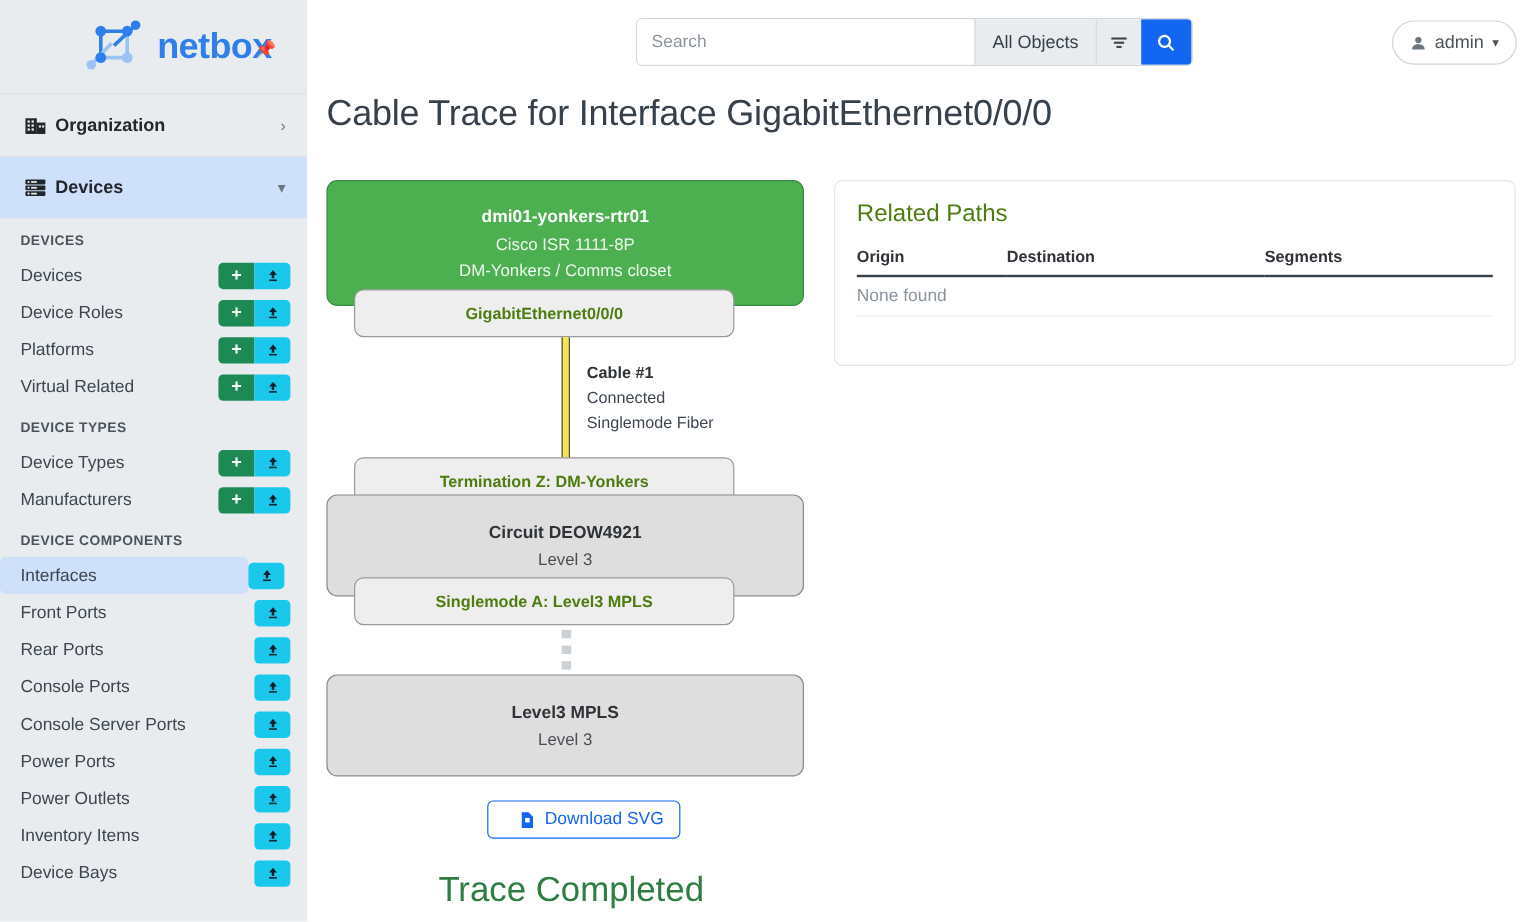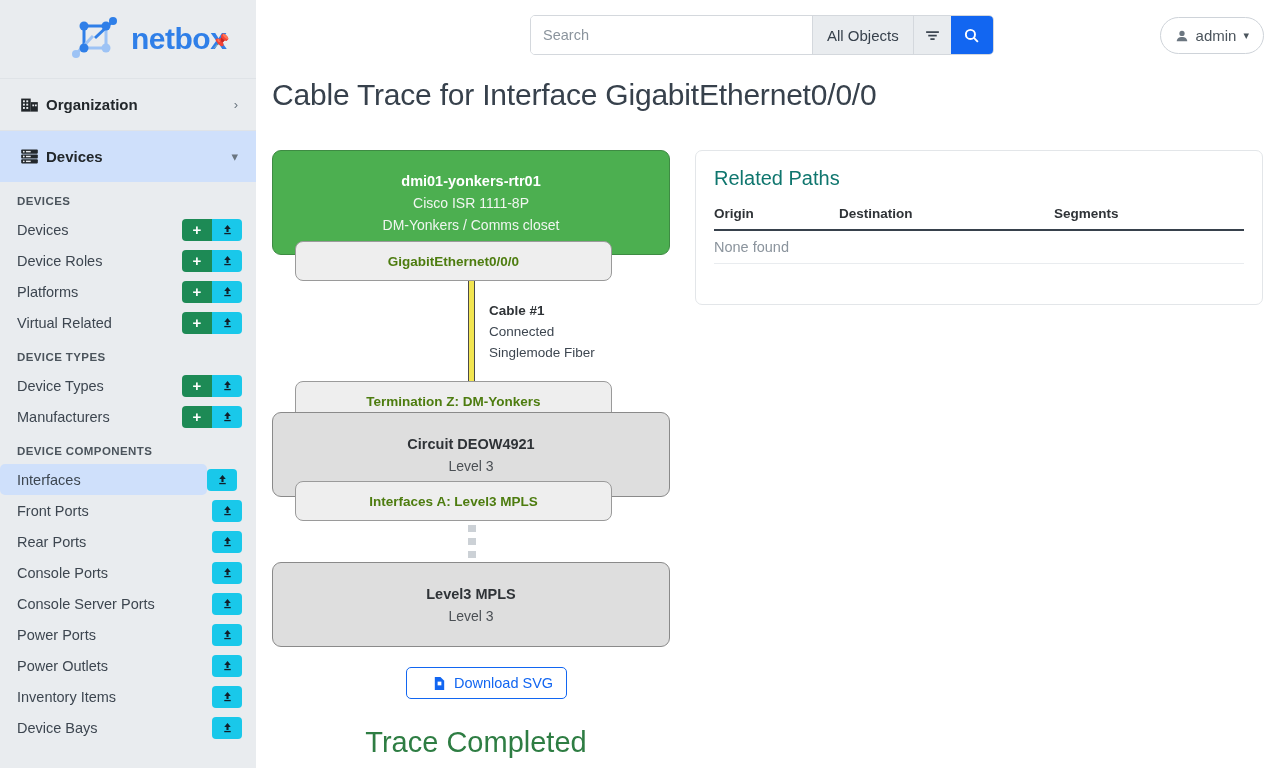--- a/index.html
+++ b/index.html
@@ -161,21 +161,21 @@
     position: absolute; width: 408px; text-align: center;
     font-size: 29px; color: #2e7d43; font-weight: 400;
   }
 
   
   .card {
     width: 568px; margin-left: 15px; height: 155px;
     border: 1px solid #e3e6e9; border-radius: 7px; background: #fff;
     padding: 16px 18px;
   }
-  .card-title { font-size: 20px; color: #0f766e; font-weight: 400; margin-bottom: 16px; }
+  .card-title { font-size: 20px; color: #4d7c0f; font-weight: 400; margin-bottom: 16px; }
   table.rp { width: 100%; border-collapse: collapse; }
   table.rp th {
     text-align: left; font-size: 13.5px; font-weight: 700; color: #2f3337;
     padding: 0 0 8px 0; border-bottom: 2px solid #37414c;
   }
   table.rp td {
     font-size: 14.5px; color: #8b949d; padding: 8px 0;
     border-bottom: 1px solid #e9ecef;
   }
 </style>
@@ -476,21 +476,21 @@
           <div class="cl-r">Singlemode Fiber</div>
         </div>
 
         <div class="termbox" style="top:231px;">Termination Z: DM-Yonkers</div>
 
         <div class="node node-gray" style="top:262px; height:85px;">
           <div class="n-t">Circuit DEOW4921</div>
           <div class="n-s">Level 3</div>
         </div>
 
-        <div class="termbox" style="top:331px;">Interfaces A: Level3 MPLS</div>
+        <div class="termbox" style="top:331px;">Singlemode A: Level3 MPLS</div>
 
         <div class="dotline" style="top:375px; left:196px;">
           <i></i>
           <i></i>
           <i></i>
           <i></i>
         </div>
 
         <div class="node node-gray" style="top:412px; height:85px;">
           <div class="n-t">Level3 MPLS</div>

